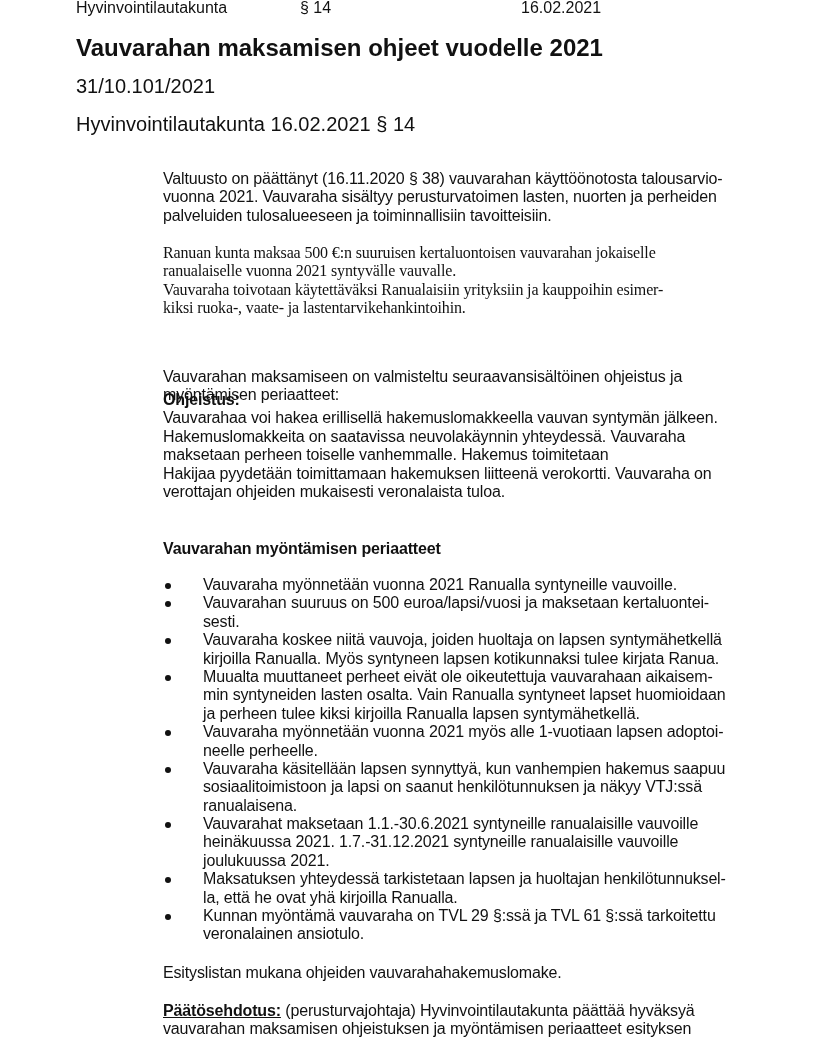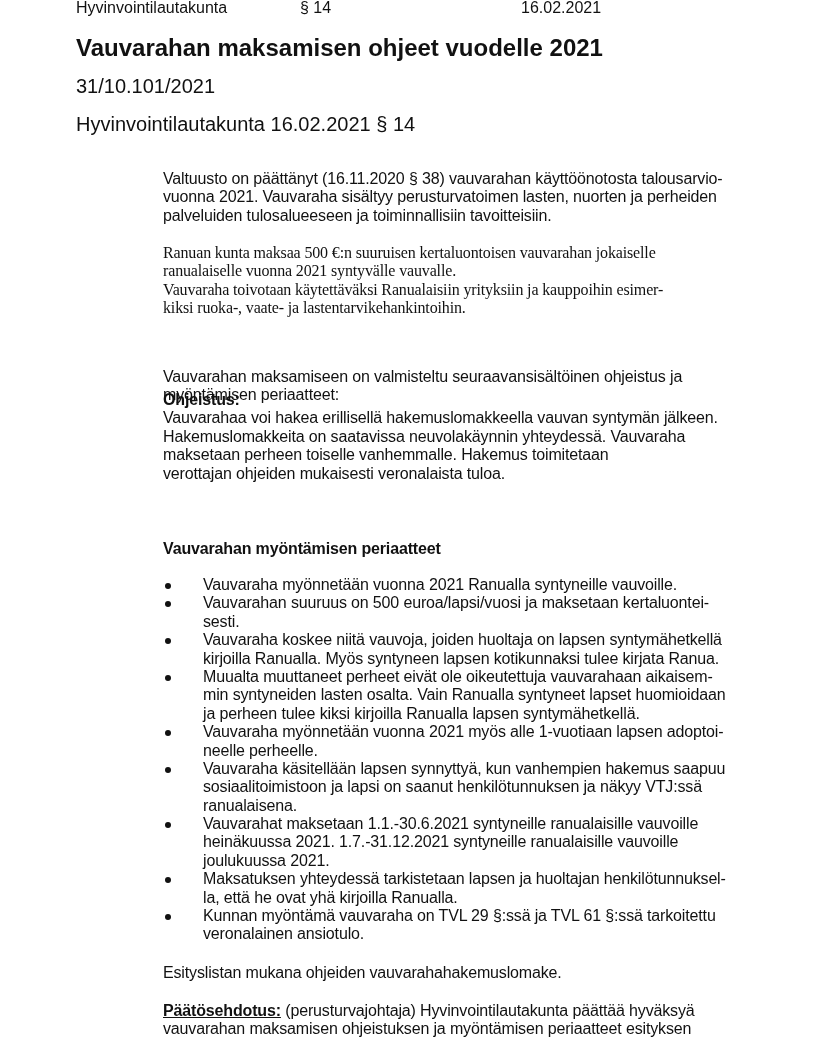--- a/index.html
+++ b/index.html
@@ -48,20 +48,21 @@
 <div class="body-block" style="top:336px;margin-top:32px;">
   <div class="line">Vauvarahan maksamiseen on valmisteltu seuraavansisältöinen ohjeistus ja</div>
   <div class="line">myöntämisen periaatteet:</div>
 </div>
 
 <div class="body-block" style="top:391px;">
   <div class="line bold">Ohjeistus:</div>
   <div class="line">Vauvarahaa voi hakea erillisellä hakemuslomakkeella vauvan syntymän jälkeen.</div>
   <div class="line">Hakemuslomakkeita on saatavissa neuvolakäynnin yhteydessä. Vauvaraha</div>
   <div class="line">maksetaan perheen toiselle vanhemmalle. Hakemus toimitetaan</div>
+  <div class="line">Hakijaa pyydetään toimittamaan hakemuksen liitteenä verokortti. Vauvaraha on</div>
   <div class="line">verottajan ohjeiden mukaisesti veronalaista tuloa.</div>
 </div>
 
 <div class="body-block" style="top:540px;">
   <div class="line bold">Vauvarahan myöntämisen periaatteet</div>
 </div>
 
 <div class="bullet-list" style="top:576px;">
   <div class="bullet-item">
     <span class="bullet-dot"></span>

